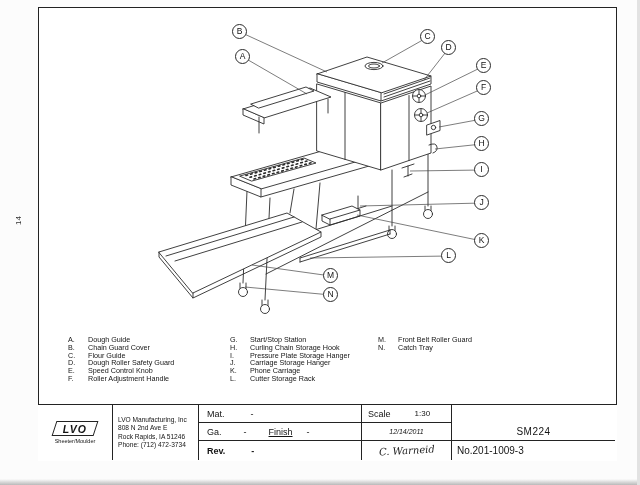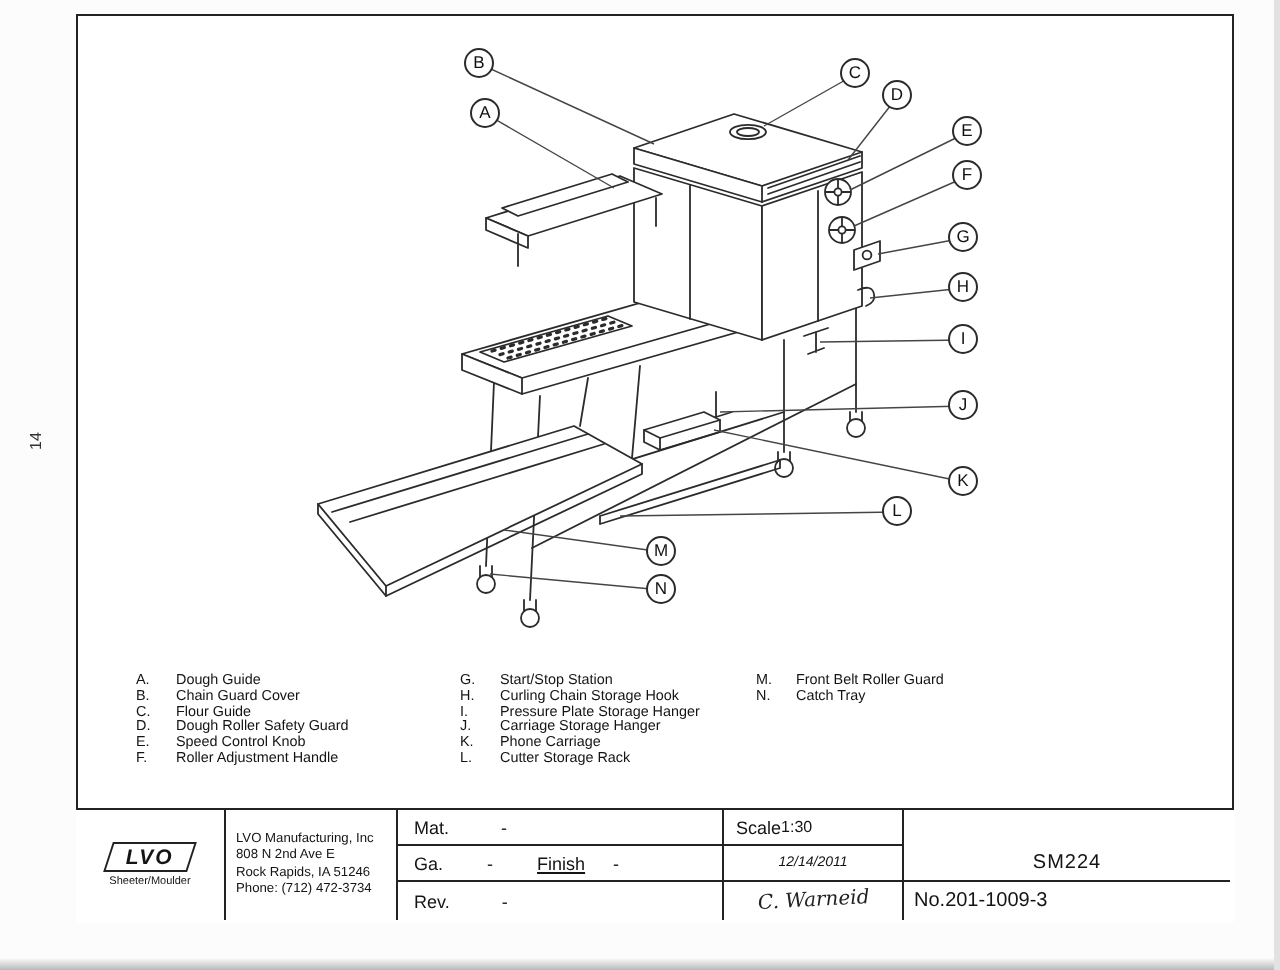--- a/index.html
+++ b/index.html
@@ -25,28 +25,28 @@
             grid-template-columns:75px 86px 163px 90px 163px;
             grid-template-rows:18px 18px 19px; font-size:9px; color:#141414; }
   .cell { border-right:1px solid #232323; border-bottom:1px solid #232323; display:flex; align-items:center; overflow:hidden; }
   .tb-logo { grid-row:1/4; grid-column:1; flex-direction:column; justify-content:center; border-bottom:none; }
   .logo-box { transform:skewX(-18deg); border:1.3px solid #222; padding:0 8px; height:15px; display:flex; align-items:center; }
   .logo-txt { transform:skewX(18deg); font-weight:bold; font-style:italic; font-size:10.5px; letter-spacing:1px; }
   .logo-sub { font-size:5.5px; margin-top:2px; }
   .tb-company { grid-row:1/4; grid-column:2; border-bottom:none; flex-direction:column; align-items:flex-start;
                 justify-content:center; font-size:6.6px; line-height:8.2px; padding-left:5px; }
   .tb-mat   { grid-row:1; grid-column:3; padding-left:8px; gap:26px; }
-  .tb-scale { grid-row:1; grid-column:4; padding-left:6px; gap:0; }
+  .tb-scale { grid-row:1; grid-column:4; padding-left:6px; gap:24px; }
   .tb-scale .sv { font-size:8px; }
   .tb-name  { grid-row:1; grid-column:5; padding-left:5px; gap:8px; border-right:none; }
   .tb-ga    { grid-row:2; grid-column:3; padding-left:8px; }
   .tb-ga .g1 { margin-left:22px; } .tb-ga .g2 { margin-left:22px;text-decoration:underline; } .tb-ga .g3 { margin-left:14px; }
   .tb-date  { grid-row:2; grid-column:4; justify-content:center; font-size:7px; font-style:italic; }
   .tb-model { grid-row:2; grid-column:5; justify-content:center; font-size:10px; letter-spacing:.5px; border-right:none; }
-  .tb-rev   { grid-row:3; grid-column:3; padding-left:8px; gap:26px; border-bottom:none; }
+  .tb-rev   { grid-row:3; grid-column:3; padding-left:8px; gap:26px; border-bottom:none;font-weight:bold; }
   .tb-sig   { grid-row:3; grid-column:4; justify-content:center; border-bottom:none; }
   .tb-sig span { font-family:"DejaVu Serif", serif; font-style:italic; font-size:10px; transform:rotate(-3deg); color:#222; }
   .tb-no    { grid-row:3; grid-column:5; padding-left:5px; border-bottom:none; border-right:none; font-size:10px; }
 </style>
 </head>
 <body>
 
 <div class="page">
 
   <div class="pagenum">14</div>

